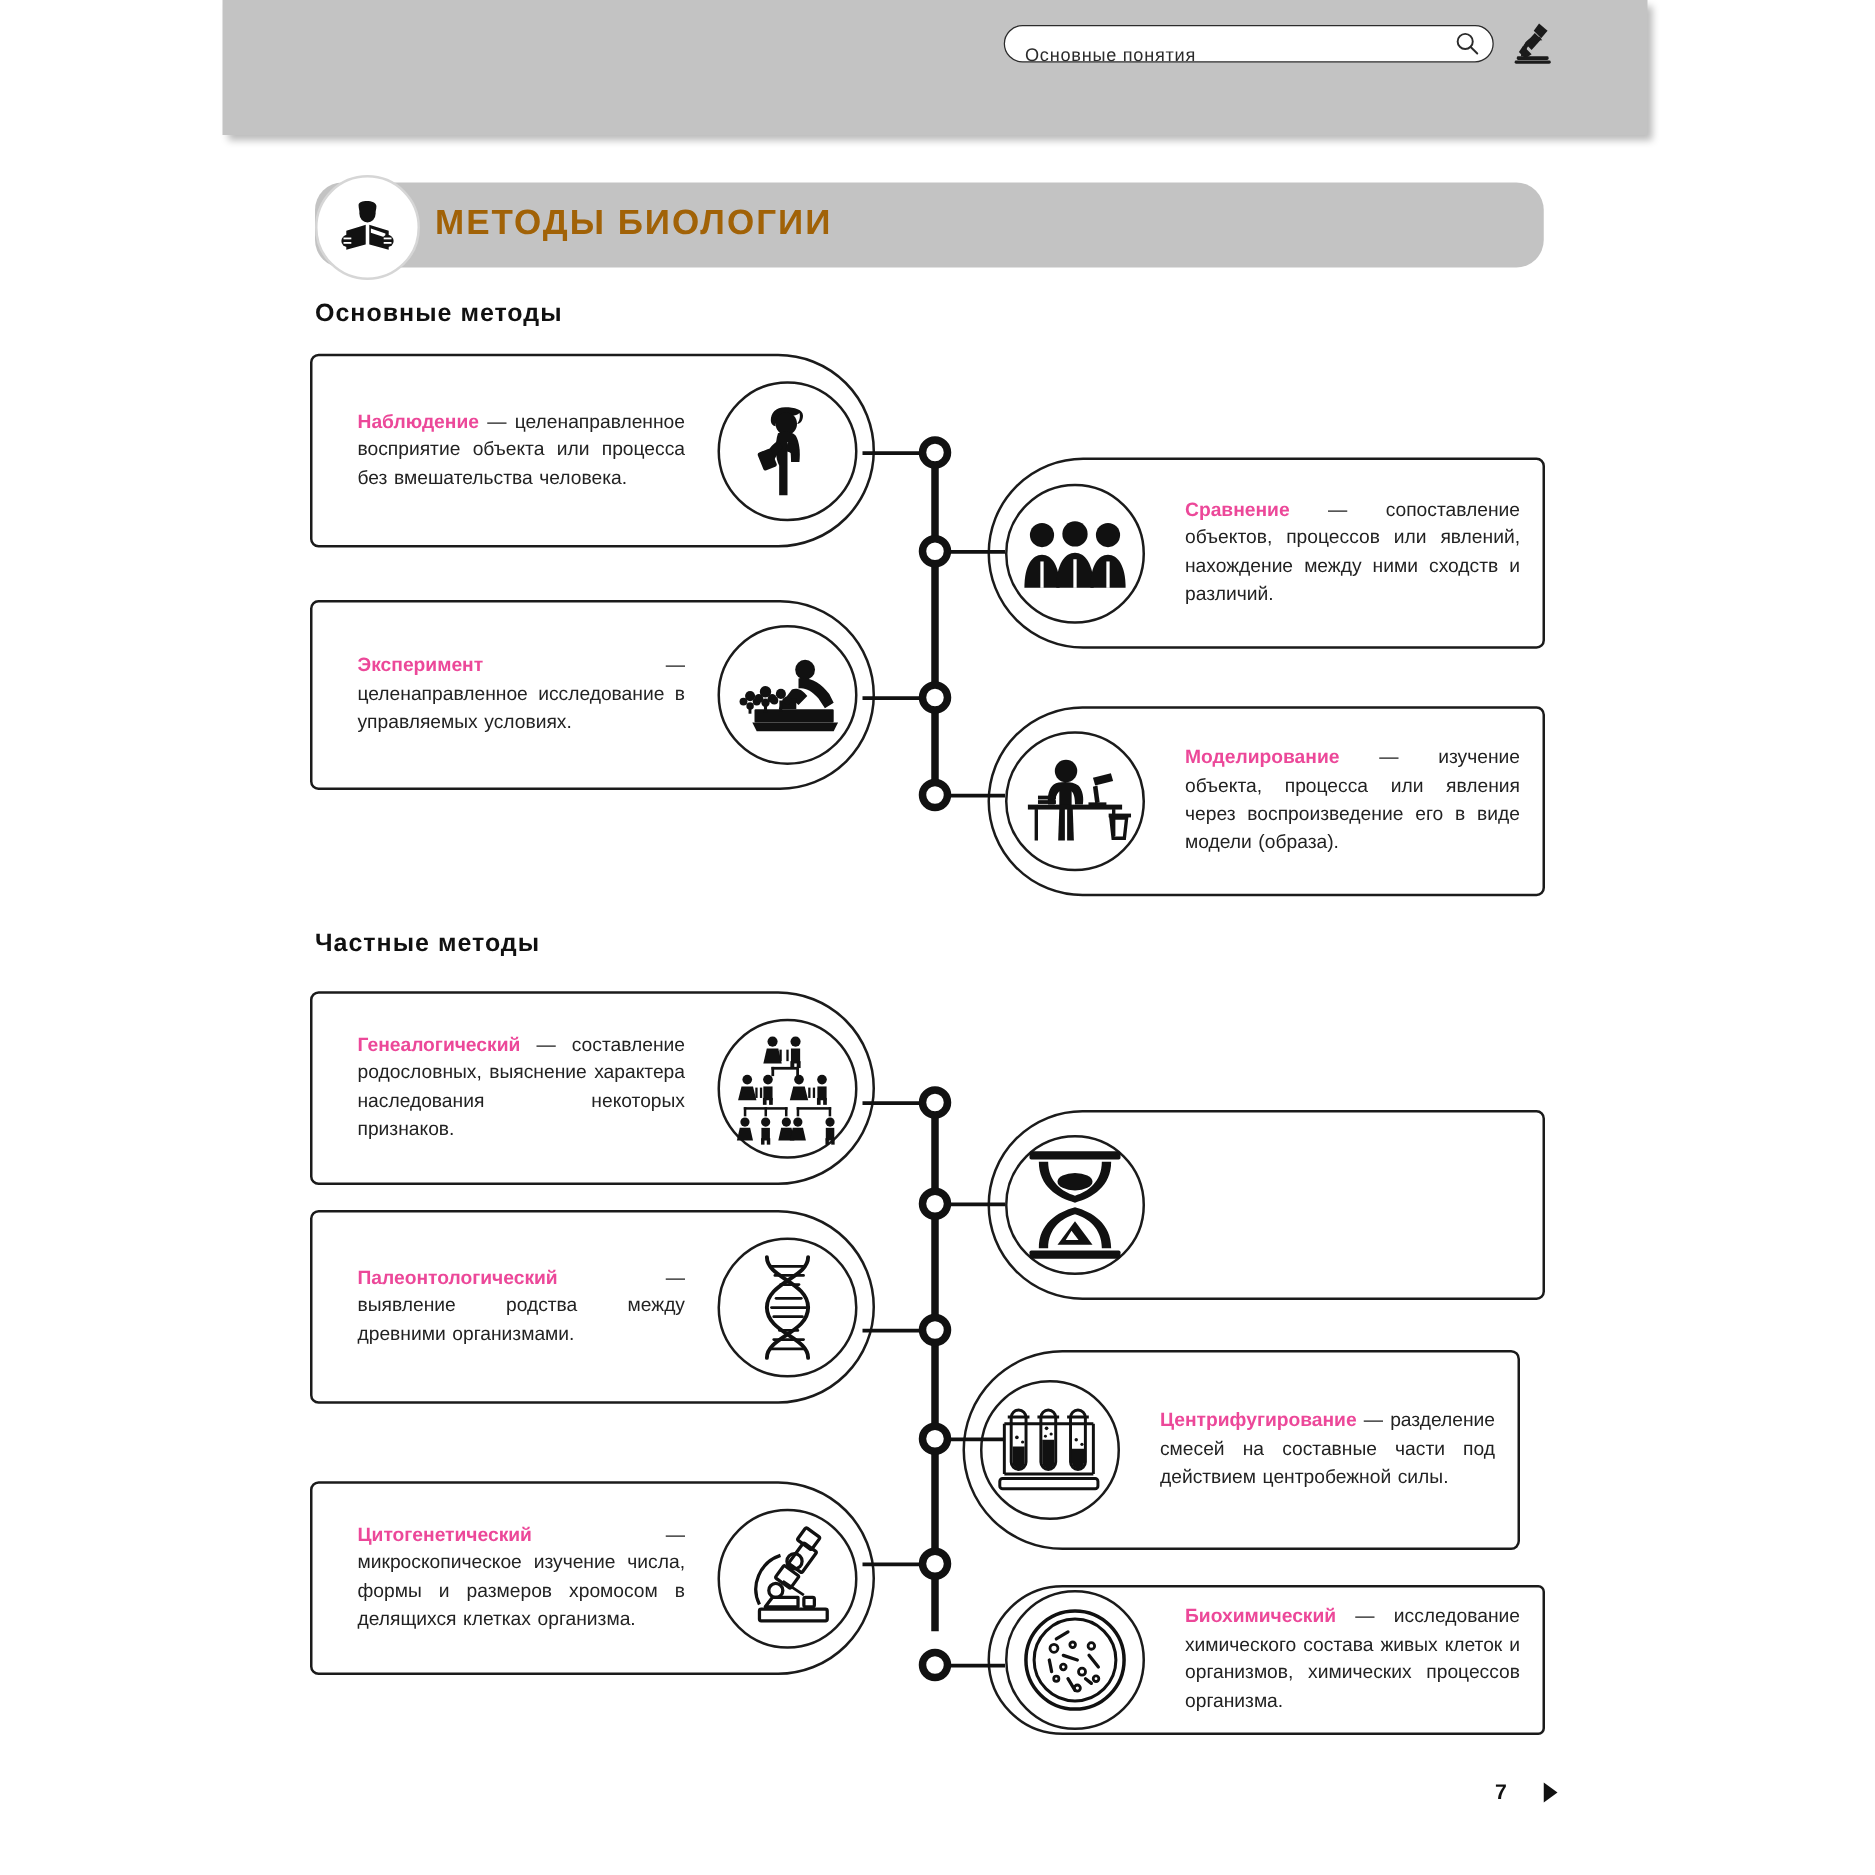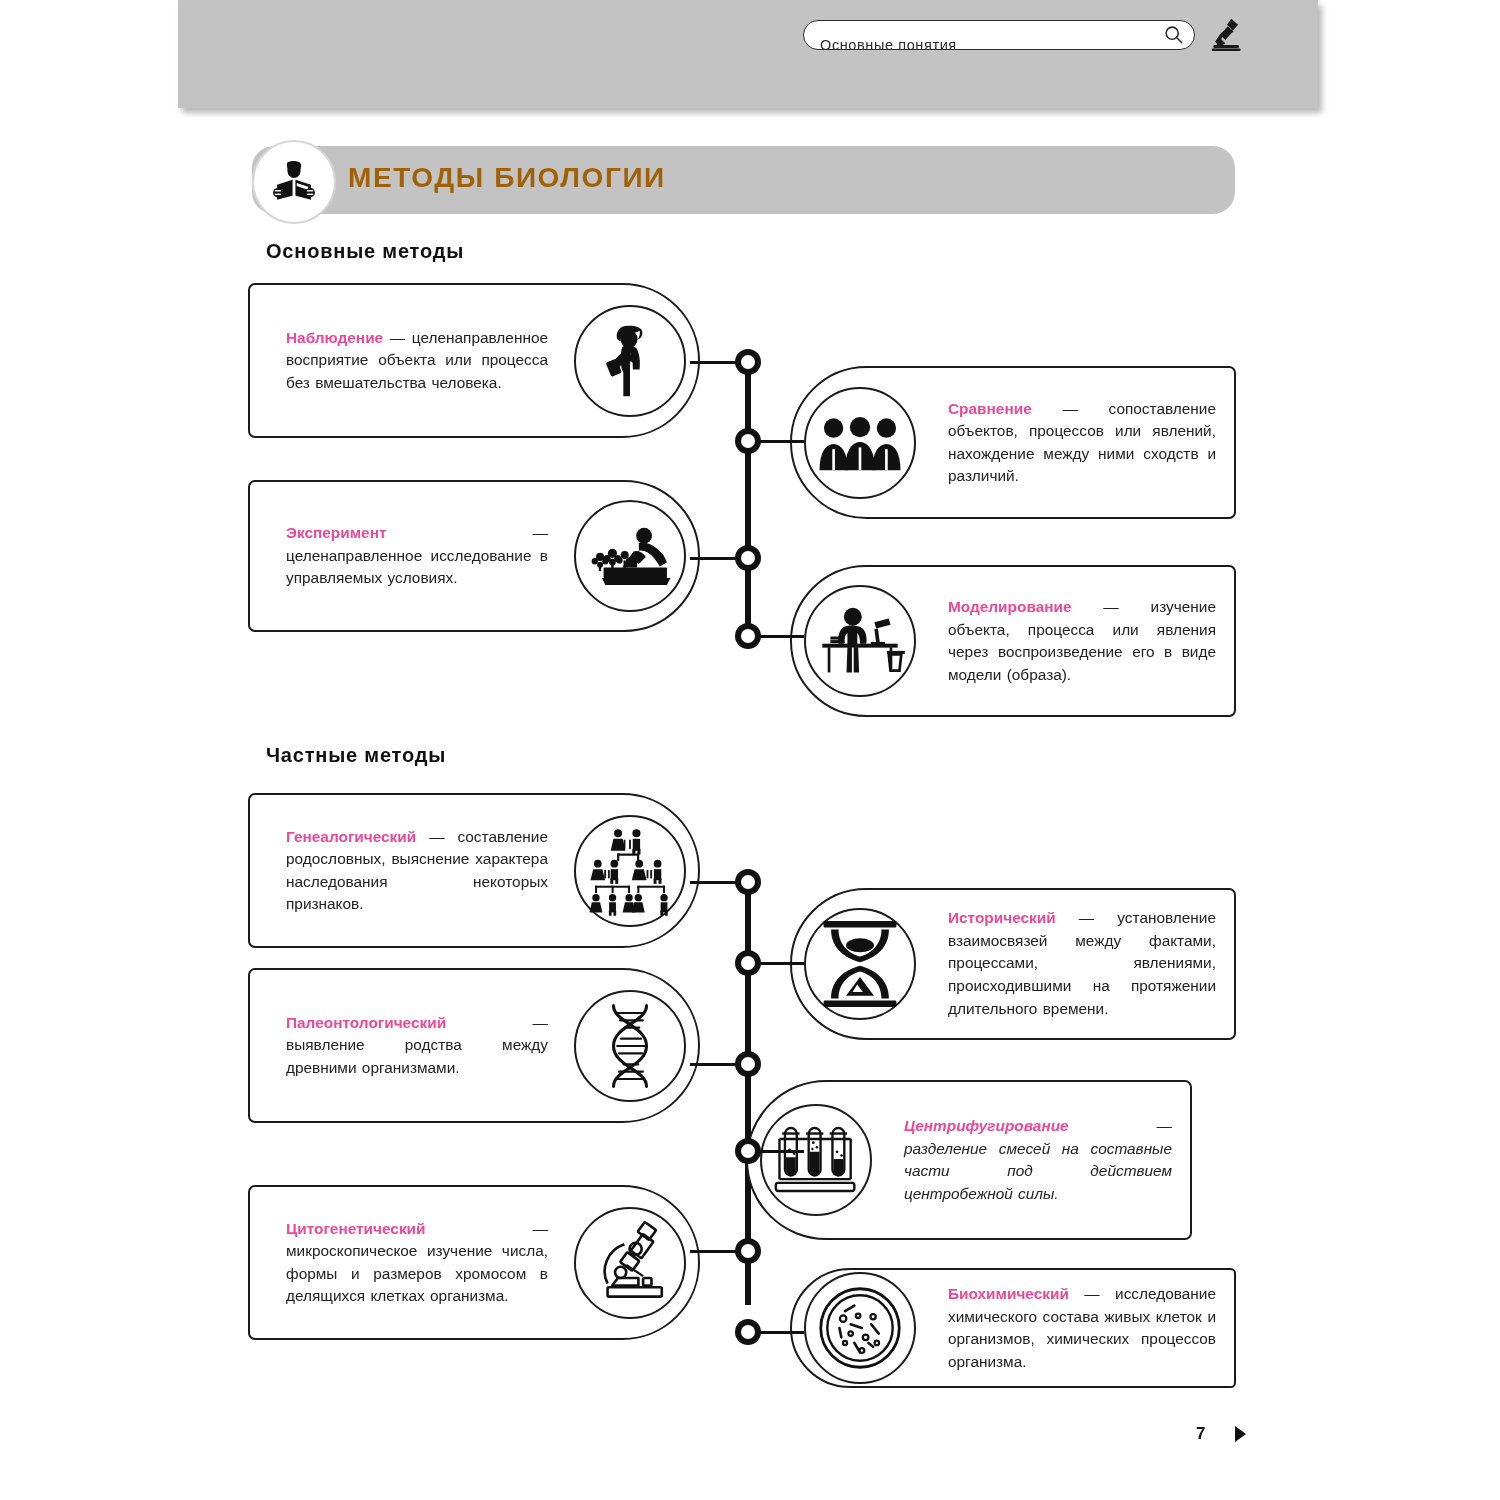--- a/index.html
+++ b/index.html
@@ -45,21 +45,21 @@
   }
   .banner-title{
     position:absolute;left:348px;top:162px;
     font-size:28px;font-weight:bold;color:#a16207;letter-spacing:1.6px;
     white-space:nowrap;
   }
 
   
   .sect{
     position:absolute;font-size:20px;font-weight:bold;color:#111;
-    letter-spacing:0.8px;white-space:nowrap;margin-left:14px;
+    letter-spacing:0.8px;white-space:nowrap;
   }
   #sect-main{left:252px;top:240px;}
   #sect-part{left:252px;top:744px;}
 
   
   .card{position:absolute;}
   .card .shape{
     position:absolute;left:0;top:0;width:100%;height:100%;
     border:2.4px solid #1b1b1b;background:#fff;box-sizing:border-box;
   }
@@ -376,25 +376,20 @@
             <rect x="6" y="87" width="78" height="7" rx="1.5"></rect>
             <path d="M14 11 C14 32 30 42 45 46 C60 42 76 32 76 11 L68 11 C68 28 56 37 45 40 C34 37 22 28 22 11 Z"></path>
             <path d="M14 85 C14 64 30 54 45 50 C60 54 76 64 76 85 L68 85 C68 68 56 59 45 56 C34 59 22 68 22 85 Z"></path>
             <ellipse cx="45" cy="28" rx="15" ry="7.5"></ellipse>
             <path d="M45 62 L60 82 L30 82 Z"></path>
             <path d="M42 70 L48 78 L37 78 Z" fill="#fff"></path>
           </g>
         </svg>
       </span>
     </div>
-    <div class="txt">
-      <b>Исторический</b>
-      <span>—</span>
-      <span>установление взаимосвязей между фактами, процессами, явлениями, происходившими на протяжении длительного времени.</span>
-    </div>
   </div>
 
   <div class="card left" style="left:248px;top:968px;width:452px;height:155px;">
     <div class="shape"></div>
     <div class="txt">
       <b>Палеонтологический</b>
       <span>—</span>
       <span>выявление родства между древними организмами.</span>
     </div>
     <div class="iconring">
@@ -411,21 +406,21 @@
             <line x1="28" y1="56" x2="53" y2="56" stroke-width="2.4"></line>
             <line x1="33" y1="68" x2="49" y2="68" stroke-width="2.4"></line>
             <line x1="28" y1="76" x2="54" y2="76" stroke-width="2.4"></line>
             <line x1="25" y1="84" x2="55" y2="84" stroke-width="2.4"></line>
           </g>
         </svg>
       </span>
     </div>
   </div>
 
-  <div class="card right" style="left:746px;top:1080px;width:446px;height:160px;font-style:italic;">
+  <div class="card right" style="left:770px;top:1080px;width:446px;height:160px;">
     <div class="shape"></div>
     <div class="iconring">
       <span>
         <svg viewBox="0 0 92 82" width="84" height="76">
           <g fill="none" stroke="#111" stroke-width="2.6">
             <rect x="12" y="6" width="13" height="52" rx="6.5"></rect>
             <rect x="38" y="6" width="13" height="52" rx="6.5"></rect>
             <rect x="64" y="6" width="13" height="52" rx="6.5"></rect>
             <line x1="9" y1="12" x2="28" y2="12"></line>
             <line x1="35" y1="12" x2="54" y2="12"></line>

